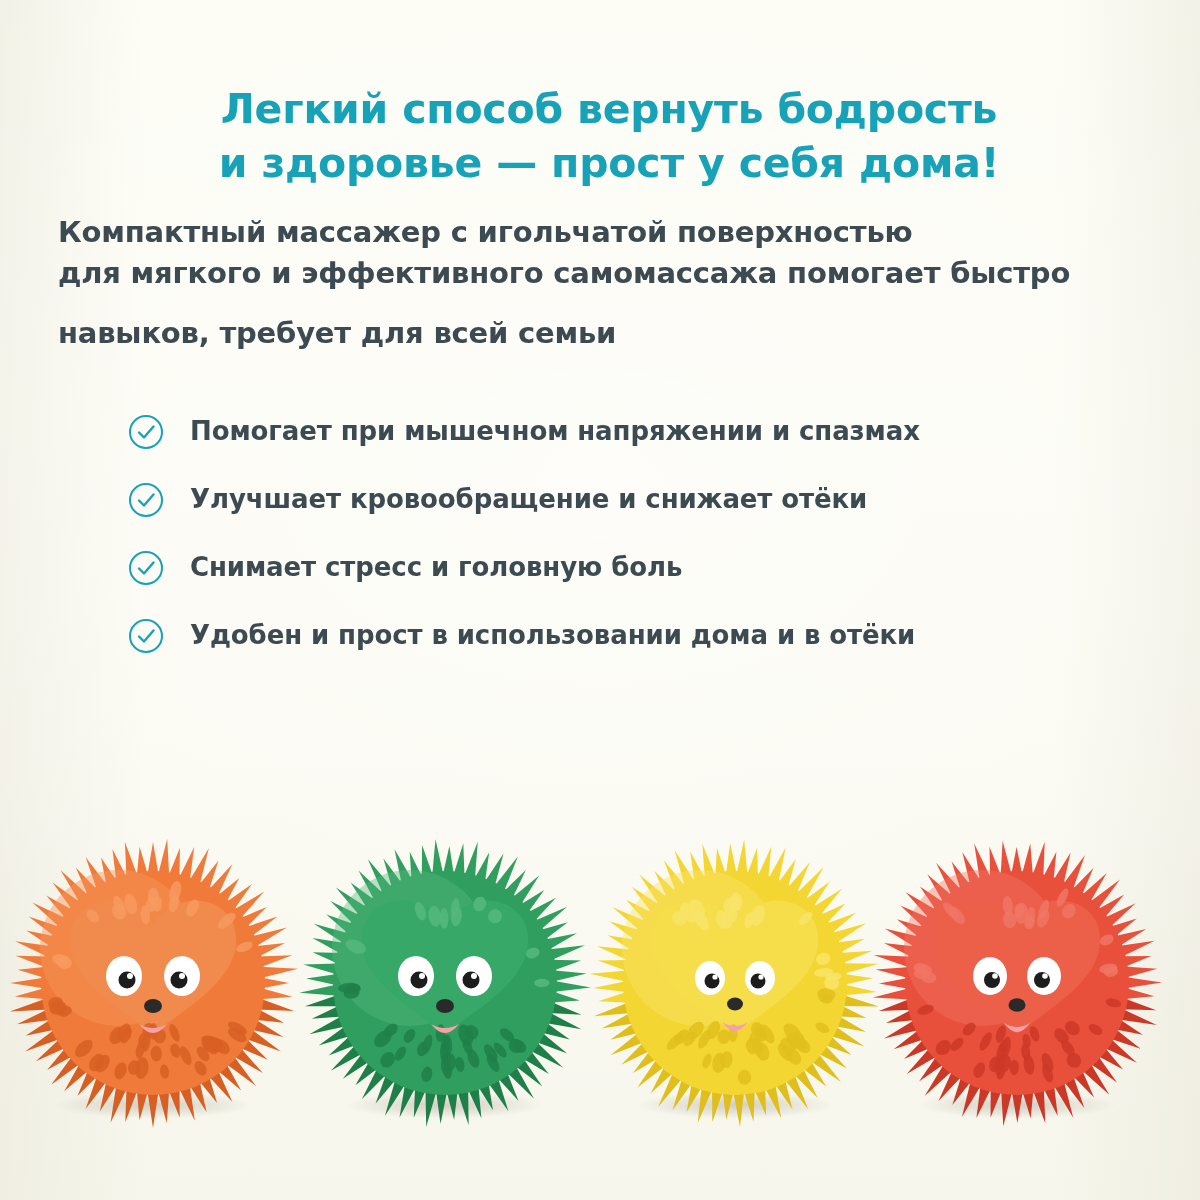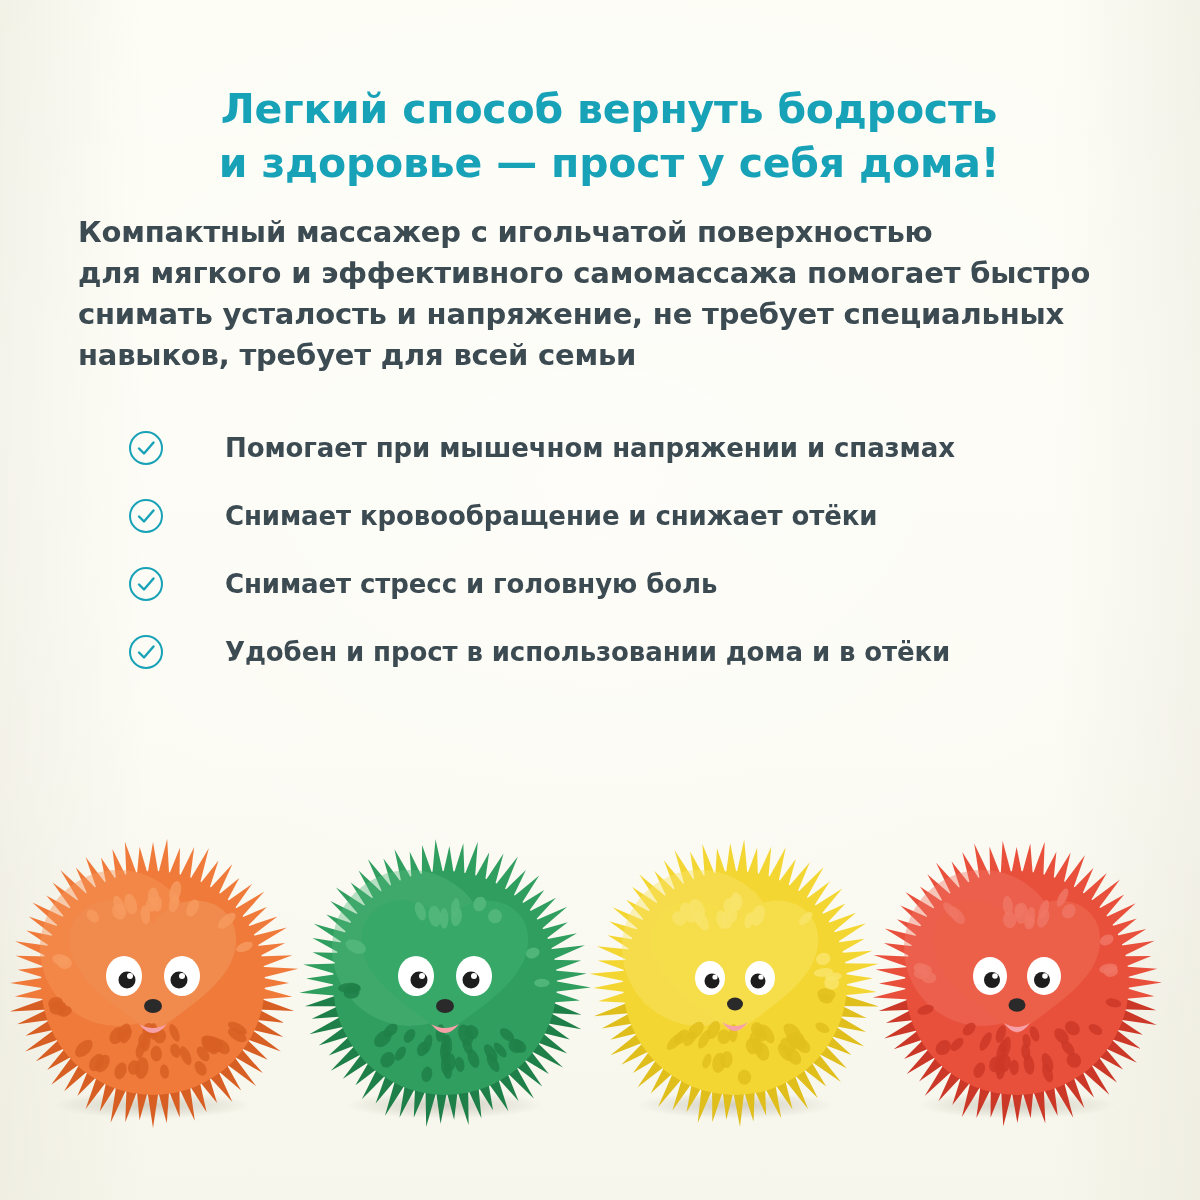--- a/index.html
+++ b/index.html
@@ -56,35 +56,32 @@
     left: 58px;
     width: 1090px;
     z-index: 3;
   }
   .intro .para {
     color: #3c4a52;
     font-weight: bold;
     font-size: 29px;
     line-height: 41px;
     letter-spacing: -0.2px;
-    margin-left: 20px;
   }
 
   .benefits {
     position: absolute;
     top: 414px;
     left: 128px;
     width: 1000px;
     z-index: 3;
   }
   .benefit {
     display: flex;
-    align-items: center;
     height: 68px;
-    gap: 35px;
   }
   .benefit .check {
     width: 36px;
     height: 36px;
     flex: 0 0 36px;
     margin-right: 26px;
     display: block;
   }
   .benefit .label {
     color: #3c4a52;
@@ -136,40 +133,40 @@
 <div class="page">
 
   <div class="headline">
     <span class="line">Легкий способ вернуть бодрость</span>
     <span class="line">и здоровье — прост у себя дома!</span>
   </div>
 
   <div class="intro">
     <span class="para">Компактный массажер с игольчатой поверхностью</span><br>
     <span class="para">для мягкого и эффективного самомассажа помогает быстро</span><br>
-    <span class="para">снимать усталость и напряжение, не требует специальных</span><br>
+    <br>
     <span class="para">навыков, требует для всей семьи</span>
   </div>
 
   <div class="benefits">
 
     <div class="benefit">
       <svg class="check" viewBox="0 0 36 36">
         <circle cx="18" cy="18" r="16" fill="none" stroke="#17a2b8" stroke-width="2"></circle>
         <polyline points="11,18.5 16,23.5 25.5,12.5" fill="none" stroke="#17a2b8" stroke-width="2.4" stroke-linecap="round" stroke-linejoin="round"></polyline>
       </svg>
       <span class="label">Помогает при мышечном напряжении и спазмах</span>
     </div>
 
     <div class="benefit">
       <svg class="check" viewBox="0 0 36 36">
         <circle cx="18" cy="18" r="16" fill="none" stroke="#17a2b8" stroke-width="2"></circle>
         <polyline points="11,18.5 16,23.5 25.5,12.5" fill="none" stroke="#17a2b8" stroke-width="2.4" stroke-linecap="round" stroke-linejoin="round"></polyline>
       </svg>
-      <span class="label">Снимает кровообращение и снижает отёки</span>
+      <span class="label">Улучшает кровообращение и снижает отёки</span>
     </div>
 
     <div class="benefit">
       <svg class="check" viewBox="0 0 36 36">
         <circle cx="18" cy="18" r="16" fill="none" stroke="#17a2b8" stroke-width="2"></circle>
         <polyline points="11,18.5 16,23.5 25.5,12.5" fill="none" stroke="#17a2b8" stroke-width="2.4" stroke-linecap="round" stroke-linejoin="round"></polyline>
       </svg>
       <span class="label">Снимает стресс и головную боль</span>
     </div>
 

